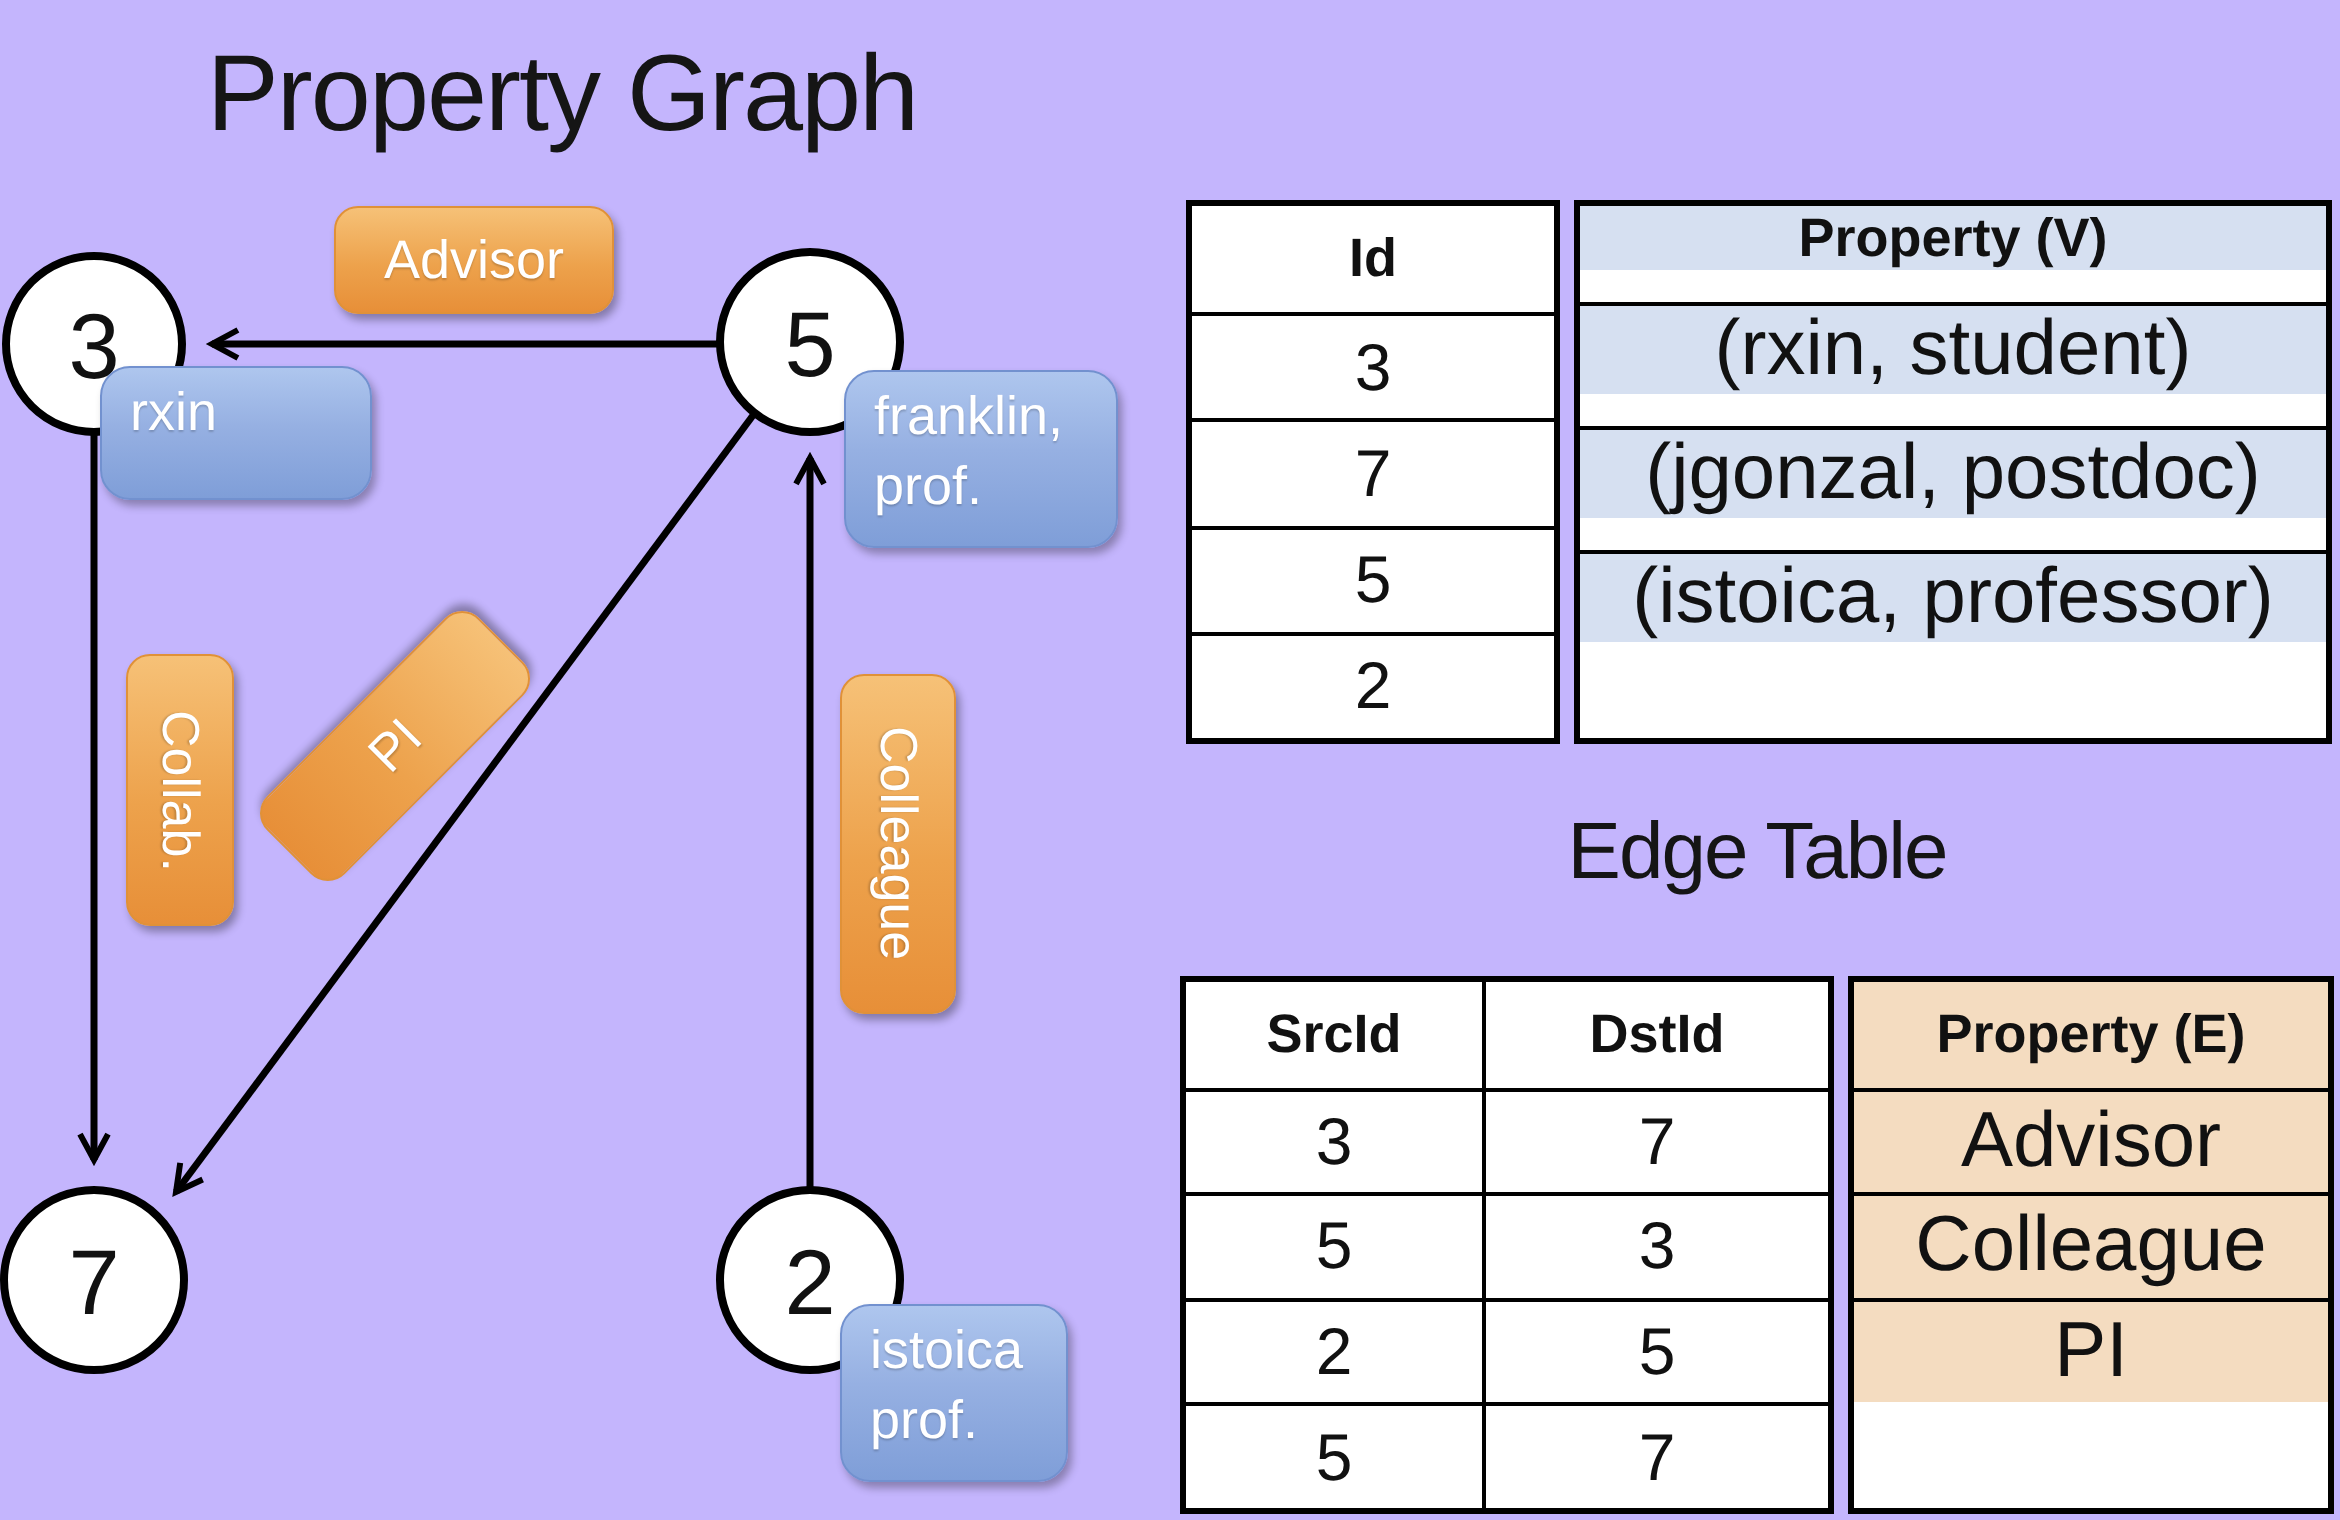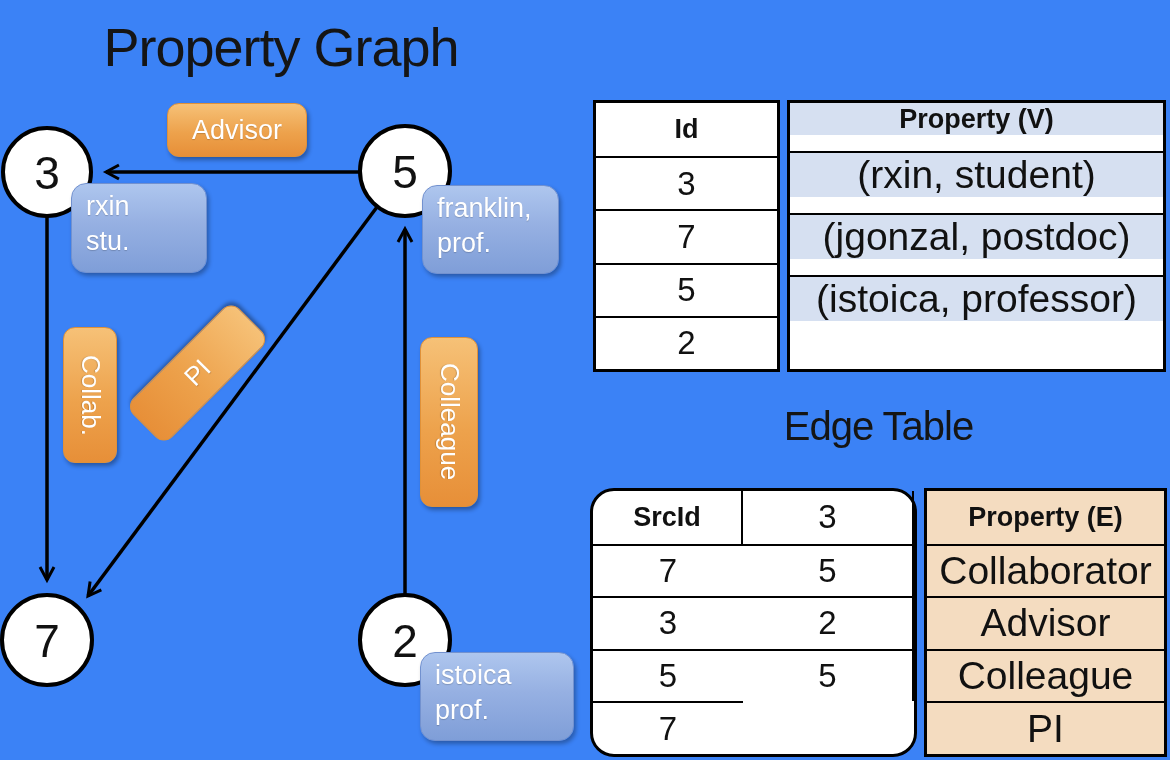--- a/index.html
+++ b/index.html
@@ -1,18 +1,18 @@
 <!DOCTYPE html>
 <html><head>
 <meta charset="utf-8">
 <style>
   html,body { margin:0; padding:0; background:#ffffff; }
   .canvas {
     position:relative; width:1170px; height:760px; overflow:hidden;
-    background:#3b82f6; font-family:"Liberation Sans", sans-serif; color:#111;
+    background:#c4b5fd; font-family:"Liberation Sans", sans-serif; color:#111;
   }
   
   .big-title {
     position:absolute; text-align:center; font-size:54px; font-weight:400;
     letter-spacing:-1px; color:#151515; white-space:nowrap;
   }
   .pg-title   { left:0;   top:16px;  width:562px; }
   .vt-title   { left:593px; top:20px;  width:573px; font-size:52px; }
   .et-title   { left:590px; top:404px; width:577px; font-size:40px; }
 
@@ -87,29 +87,28 @@
     <circle cx="405" cy="171" r="45" fill="#fff" stroke="#000" stroke-width="4"></circle>
     <circle cx="47" cy="640" r="45" fill="#fff" stroke="#000" stroke-width="4"></circle>
     <circle cx="405" cy="640" r="45" fill="#fff" stroke="#000" stroke-width="4"></circle>
   </svg>
 
   <div class="node-num" style="left:2px;top:146px;">3</div>
   <div class="node-num" style="left:360px;top:145px;">5</div>
   <div class="node-num" style="left:2px;top:614px;">7</div>
   <div class="node-num" style="left:360px;top:614px;">2</div>
 
-  <div class="vbox" style="left:71px;top:183px;width:136px;height:90px;">
+  <div class="vbox" style="left:50px;top:183px;width:136px;height:67px;">
     <div>rxin</div>
-    <div>stu.</div>
   </div>
   <div class="vbox" style="left:422px;top:185px;width:137px;height:89px;">
     <div>franklin,</div>
     <div>prof.</div>
   </div>
-  <div class="vbox" style="left:420px;top:652px;width:154px;height:89px;">
+  <div class="vbox" style="left:420px;top:652px;width:114px;height:89px;">
     <div>istoica</div>
     <div>prof.</div>
   </div>
 
   <div class="ebox" style="left:167px;top:103px;width:140px;height:54px;">Advisor</div>
   <div class="ebox vert" style="left:63px;top:327px;width:54px;height:136px;">Collab.</div>
   <div class="ebox vert pi" style="left:170px;top:298px;width:55px;height:150px;">PI</div>
   <div class="ebox vert" style="left:420px;top:337px;width:58px;height:170px;">Colleague</div>
 
 
@@ -126,34 +125,34 @@
       <div class="cell head">Property (V)</div>
       <div class="cell">(rxin, student)</div>
       <div class="cell">(jgonzal, postdoc)</div>
       <div class="cell">(istoica, professor)</div>
     </div>
   </div>
 
   <div class="big-title et-title">Edge Table</div>
 
   <div class="dtable" style="left:590px;top:488px;width:577px;height:269px;">
-    <div class="sub two-col" style="width:327px;border-radius:24px;">
+    <div class="sub two-col" style="width:327px;">
       <div class="cell head c1">SrcId</div>
+      <div class="cell head">DstId</div>
       <div class="cell num c1">3</div>
       <div class="cell num">7</div>
       <div class="cell num c1">5</div>
       <div class="cell num">3</div>
       <div class="cell num c1">2</div>
       <div class="cell num">5</div>
       <div class="cell num c1">5</div>
       <div class="cell num">7</div>
     </div>
     <div class="gap"></div>
     <div class="sub fill-tan" style="flex:1;">
       <div class="cell head">Property (E)</div>
-      <div class="cell">Collaborator</div>
       <div class="cell">Advisor</div>
       <div class="cell">Colleague</div>
       <div class="cell">PI</div>
     </div>
   </div>
 
 </div>
 
 </body></html>

